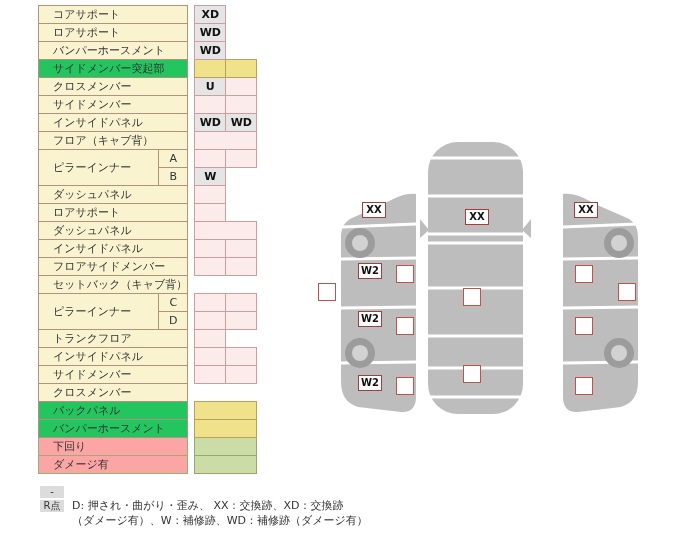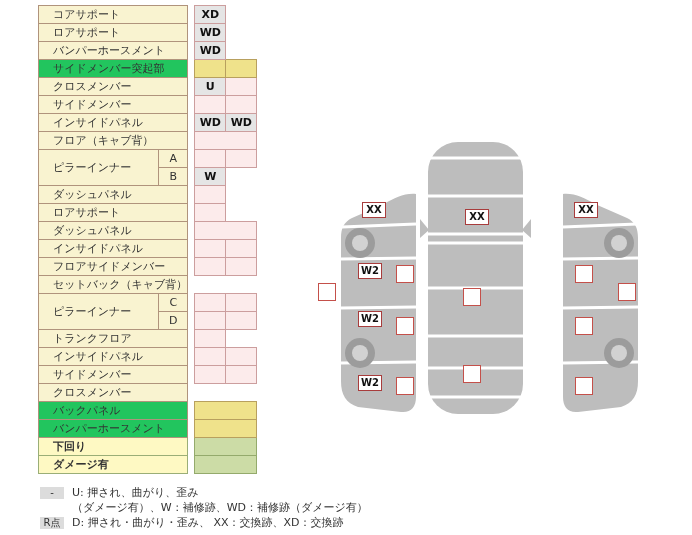--- a/index.html
+++ b/index.html
@@ -16,21 +16,21 @@
     border-collapse:collapse;table-layout:fixed;
     font-size:11px;
   }
   table.parts tr{height:18px;}
   td{padding:0;box-sizing:border-box;height:18px;overflow:hidden;}
   td.lbl{
     padding-left:14px;border:1px solid #b0937c;background:#f9f3d0;
     white-space:nowrap;color:#333;
   }
   td.lbl.yellow{background:#22c55e;margin-left:32px;}
-  td.lbl.green{background:#fef9c3;border-color:#9aae77;font-weight:bold;}
+  td.lbl.green{background:#fca5a5;border-color:#9aae77;}
   td.sub{
     text-align:center;border:1px solid #b0937c;background:#f9f3d0;color:#333;
   }
   td.gap{border:none;background:transparent;}
   td.cell{
     text-align:center;border:1px solid #cc9e9e;background:#fcebeb;
     font-weight:bold;color:#111;
   }
   td.cell.white{background:#e5e5e5;}
   td.cell.yellow{background:#efe28b;border-color:#b8a05e;}
@@ -256,24 +256,23 @@
     <div class="mark" style="left:274px;top:71px">XX</div>
     <div class="sq" style="left:275px;top:134px"></div>
     <div class="sq" style="left:275px;top:186px"></div>
     <div class="sq" style="left:275px;top:246px"></div>
     <div class="sq" style="left:318px;top:152px"></div>
   </div>
 
   <div class="legend">
     <div class="lrow">
       <span class="badge">-</span>
-      <span>U: 押され、曲がり、歪み</span>
-    </div>
-    <div class="lrow indent">
-      <span>（ダメージ有）、W：補修跡、WD：補修跡（ダメージ有）</span>
     </div>
     <div class="lrow">
       <span class="badge">R点</span>
       <span>D: 押され・曲がり・歪み、 XX：交換跡、XD：交換跡</span>
     </div>
+    <div class="lrow indent">
+      <span>（ダメージ有）、W：補修跡、WD：補修跡（ダメージ有）</span>
+    </div>
   </div>
 
 </div>
 
 </body></html>

